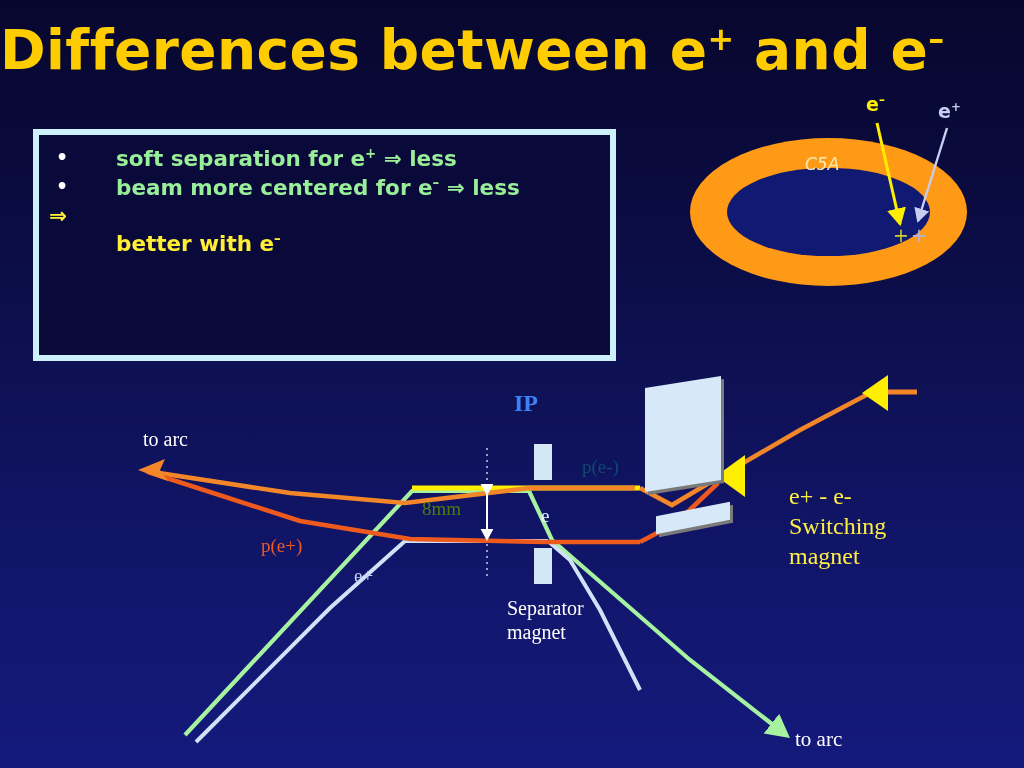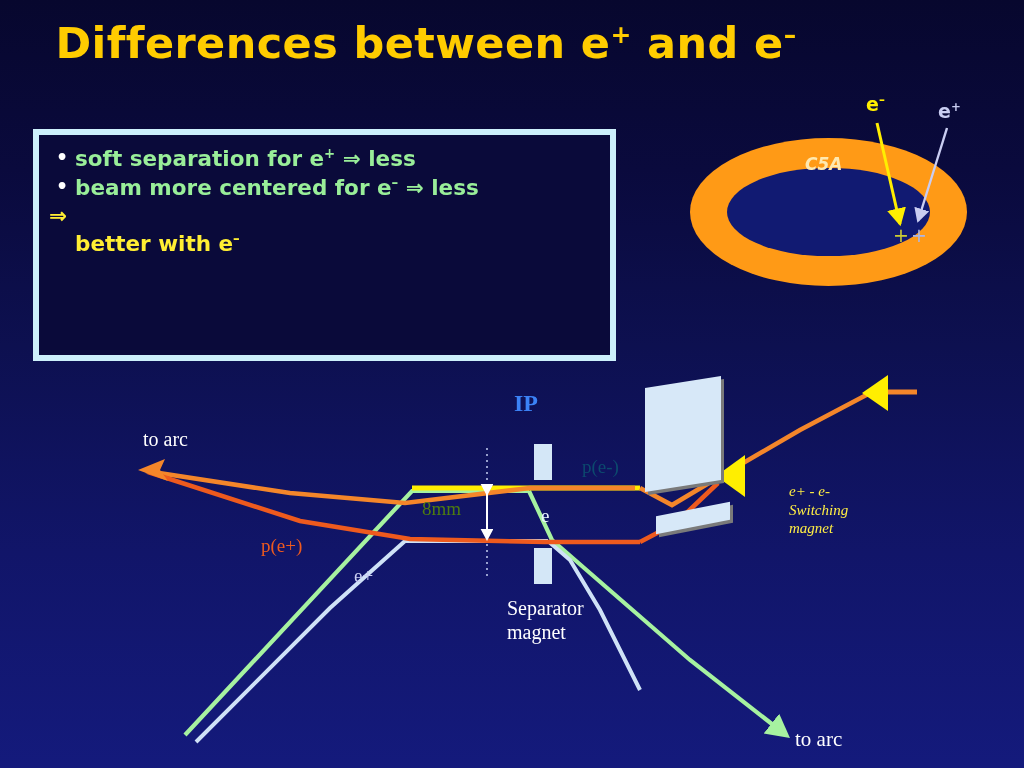--- a/index.html
+++ b/index.html
@@ -7,52 +7,52 @@
     width:1024px;height:768px;overflow:hidden;
     background:linear-gradient(180deg,#07072e 0%,#0a0a3d 22%,#0d1050 45%,#111569 72%,#141a7c 100%);
     font-family:"Liberation Sans",sans-serif;
     position:relative;
   }
   #stage{position:absolute;inset:0;}
 
   
   #title{
     position:absolute;left:0;top:18px;width:852px;text-align:center;
-    color:#ffcc00;font-size:43px;font-weight:bold;
+    color:#ffcc00;font-size:55px;font-weight:bold;
     font-family:"DejaVu Sans",sans-serif;letter-spacing:.4px;
     white-space:nowrap;
   }
   #title sup{font-size:.58em;vertical-align:super;font-weight:bold;}
 
   
   #textbox{
     position:absolute;left:33px;top:129px;width:583px;height:232px;
     border:6px solid #cdf0fb;background:#0a0a3a;box-sizing:border-box;
   }
   #textbox .inner{padding:10px 8px 0 10px;}
   .bl{display:flex;color:#99ee99;font-size:21.5px;line-height:1.32;
       font-family:"DejaVu Sans",sans-serif;font-weight:bold;}
   .bl .dot{width:26px;flex:0 0 26px;text-align:center;color:#ffffff;font-size:19px;}
   .bl .arw{width:26px;flex:0 0 26px;text-align:left;font-size:21.5px;}
-  .bl .txt{flex:1;}
+  .bl .txt{flex:1;margin-left:41px;}
   .bl.yel{color:#ffee33;}
   .bl sup{font-size:.62em;vertical-align:super;}
 
   
   #ring{position:absolute;left:690px;top:138px;width:277px;height:148px;}
   #ring .outer{
     position:absolute;inset:0;border-radius:50%;background:#ff9a16;
   }
   #ring .inner{
     position:absolute;left:13.5%;top:20%;width:73%;height:60%;
     border-radius:50%;background:#111a72;
   }
   #c5a{
     position:absolute;left:805px;top:154px;color:#ffe9b0;font-size:17px;
-    font-style:italic;font-weight:bold;font-family:"DejaVu Sans",sans-serif;
+    font-style:italic;font-weight:normal;font-family:"DejaVu Sans",sans-serif;
   }
   .elbl{position:absolute;font-family:"DejaVu Sans",sans-serif;font-weight:bold;}
   #lbl-em{left:866px;top:93px;color:#ffee00;font-size:19px;}
   #lbl-ep{left:938px;top:100px;color:#c9cdf2;font-size:19px;}
   .elbl sup{font-size:.62em;vertical-align:super;}
   #plus-yellow{position:absolute;left:893px;top:224px;color:#cccc33;font-size:19px;
     font-family:"DejaVu Sans",sans-serif;}
   #plus-blue{position:absolute;left:911px;top:224px;color:#aab6e8;font-size:19px;
     font-family:"DejaVu Sans",sans-serif;}
 
@@ -60,21 +60,21 @@
   .slab{position:absolute;font-family:"Liberation Serif",serif;}
   #ip{left:474px;top:390px;color:#3b82f6;font-size:24px;font-weight:bold;margin-left:40px;}
   #toarc1{left:143px;top:428px;color:#ffffff;font-size:20px;}
   #toarc2{left:795px;top:727px;color:#ffffff;font-size:21px;}
   #mm8{left:422px;top:498px;color:#4d7c0f;font-size:19px;}
   #pep{left:261px;top:535px;color:#ee5a1e;font-size:19px;text-align:center;}
   #pem{left:582px;top:456px;color:#0c4a6e;font-size:19px;}
   #lab-e{left:541px;top:505px;color:#e9f5ff;font-size:19px;}
   #lab-eplus{left:354px;top:565px;color:#c9cdf2;font-size:19px;}
   #sepmag{left:507px;top:596px;color:#ffffff;font-size:20px;line-height:1.22;}
-  #switchmag{left:789px;top:482px;color:#ffee44;font-size:15px;line-height:1.24;font-style:italic;}
+  #switchmag{left:789px;top:482px;color:#ffee44;font-size:24px;line-height:1.24;}
   .slab div{white-space:nowrap;}
 </style>
 </head>
 <body>
 
 <div id="stage">
 
   <div id="title">
     <span>Differences between e</span><sup>+</sup><span> and e</span><sup>–</sup>
   </div>

